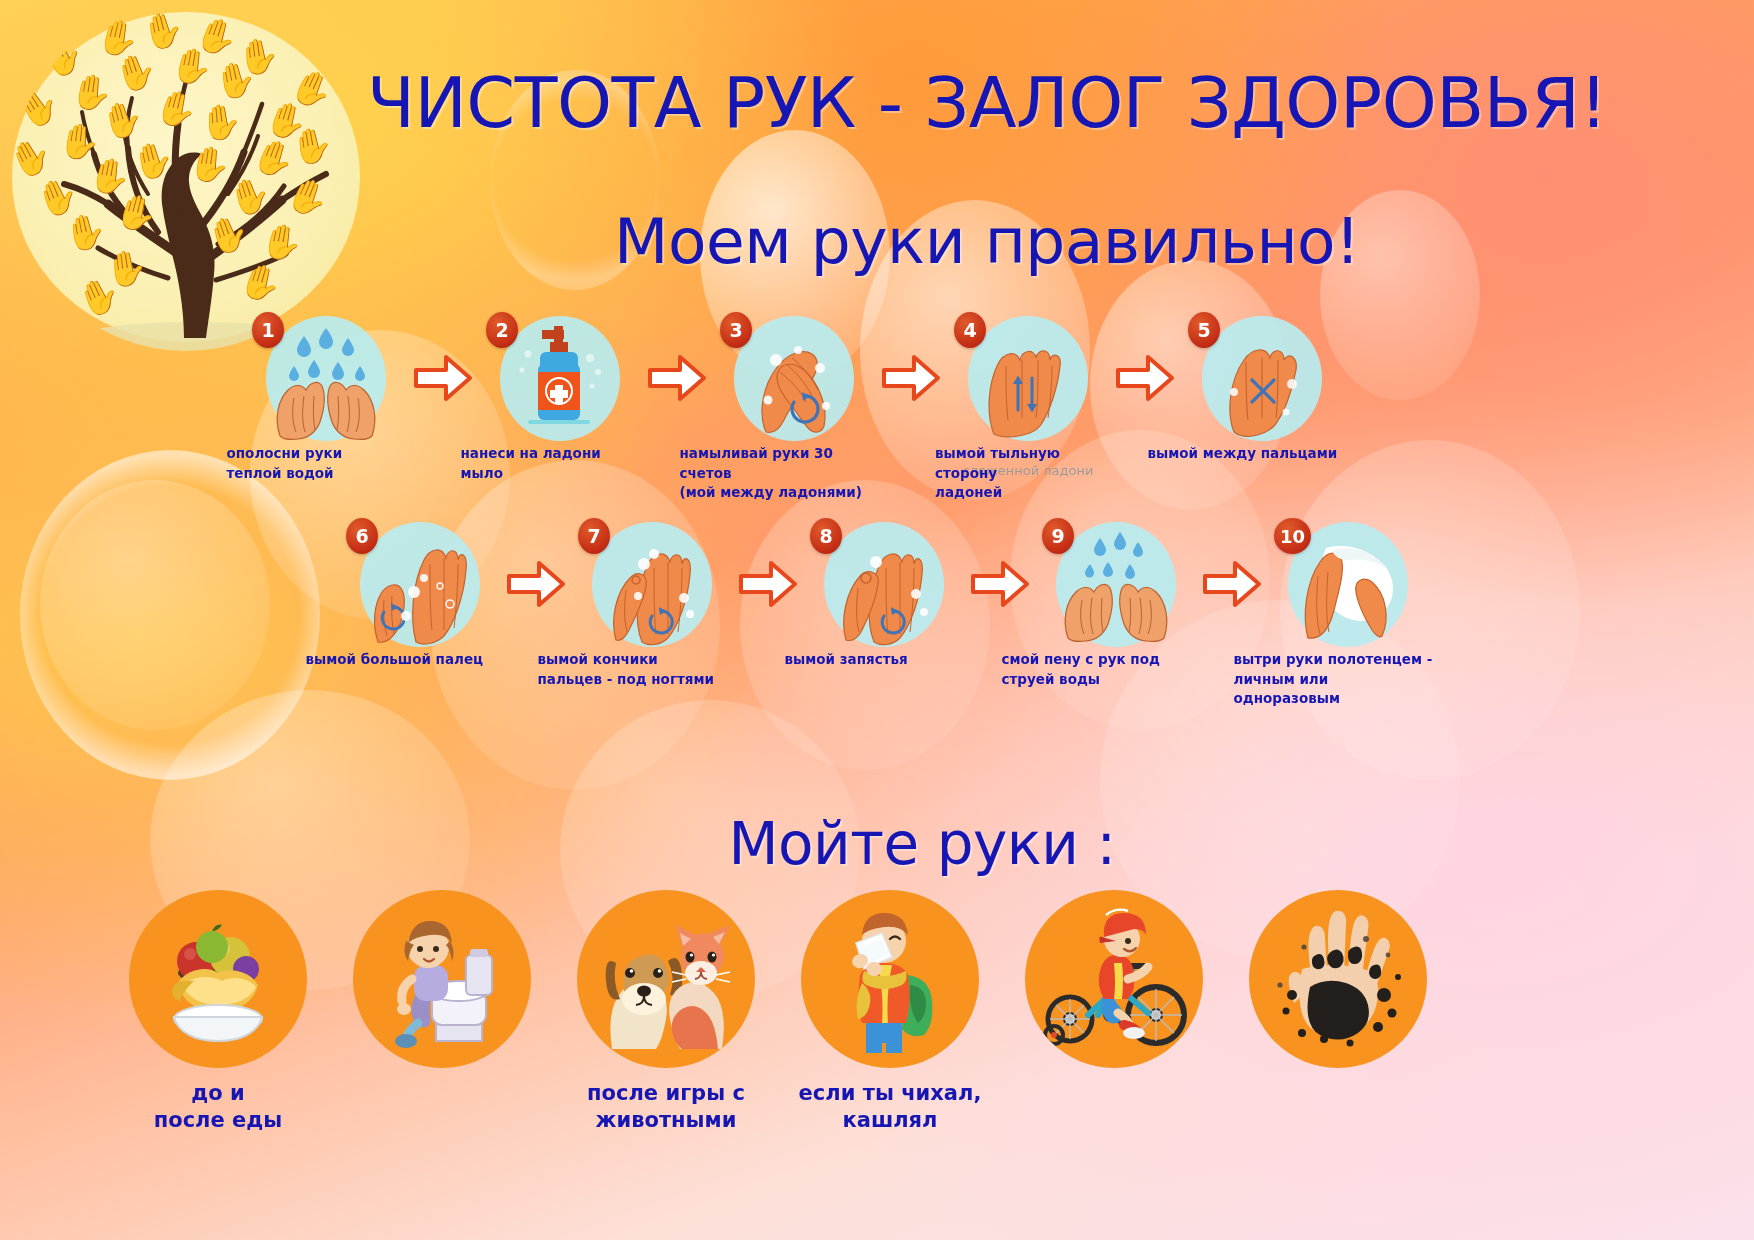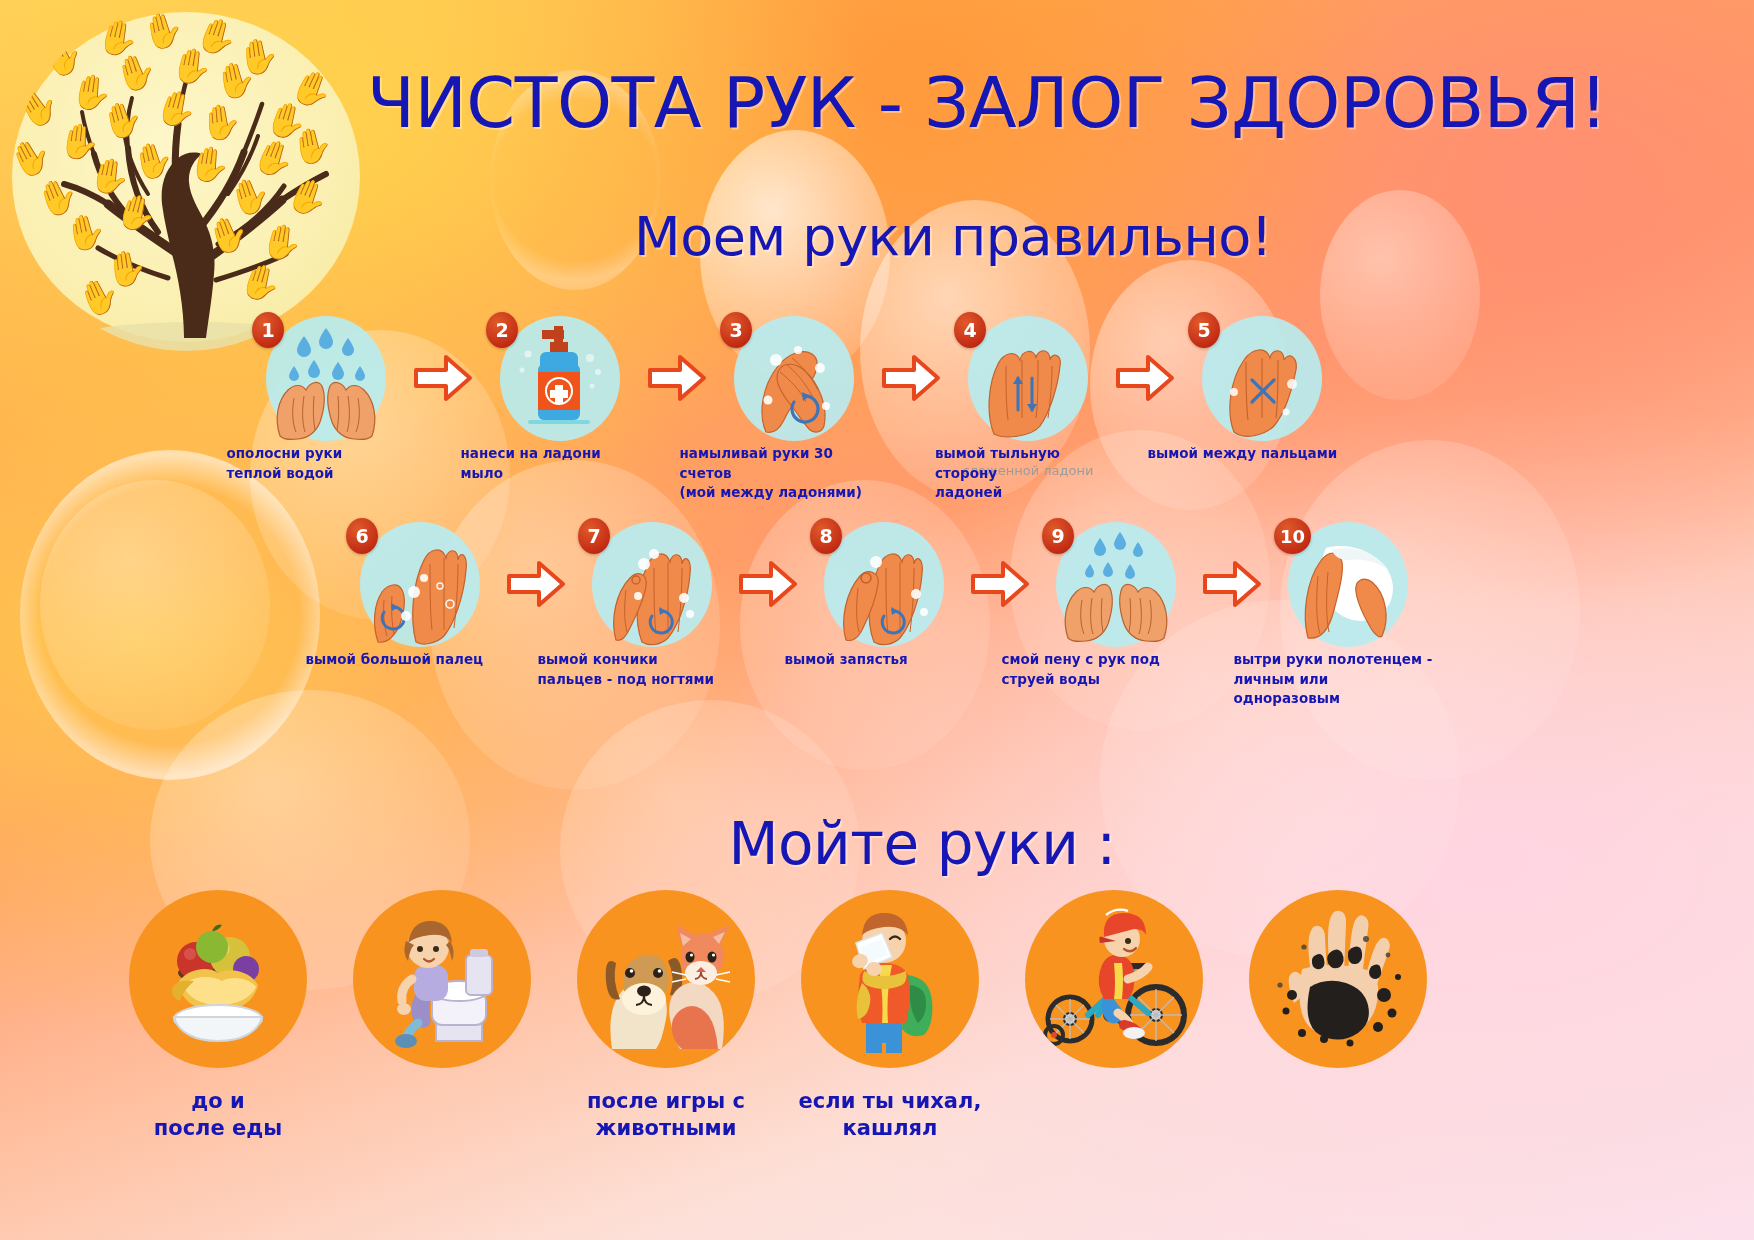--- a/index.html
+++ b/index.html
@@ -69,23 +69,23 @@
     left: 50%;
     transform: translateX(-50%);
     margin-left: 110px;
     top: 62px;
     font-size: 70px;
     transform-origin: center;
   }
   #title-sub {
     left: 50%;
     transform: translateX(-50%);
-    margin-left: 76px;
+    margin-left: 110px;
     top: 205px;
-    font-size: 54px;
+    font-size: 63px;
   }
   #title-wash {
     left: 50%;
     transform: translateX(-50%);
     margin-left: 45px;
     top: 810px;
     font-size: 58px;
   }
 
   
@@ -193,21 +193,21 @@
     align-items: center;
     justify-content: center;
   }
   .when-caption {
     color: #1616b4;
     font-family: "DejaVu Sans", sans-serif;
     font-weight: bold;
     font-size: 21px;
     line-height: 1.30;
     text-align: center;
-    margin-top: 20px;
+    margin-top: 12px;
     white-space: pre-line;
   }
 </style>
 </head>
 <body>
 
 <div id="poster">
 
   <div class="bokeh" style="left:700px; top:130px; width:190px; height:250px;"></div>
   <div class="bokeh" style="left:860px; top:200px; width:230px; height:300px; opacity:.8;"></div>

